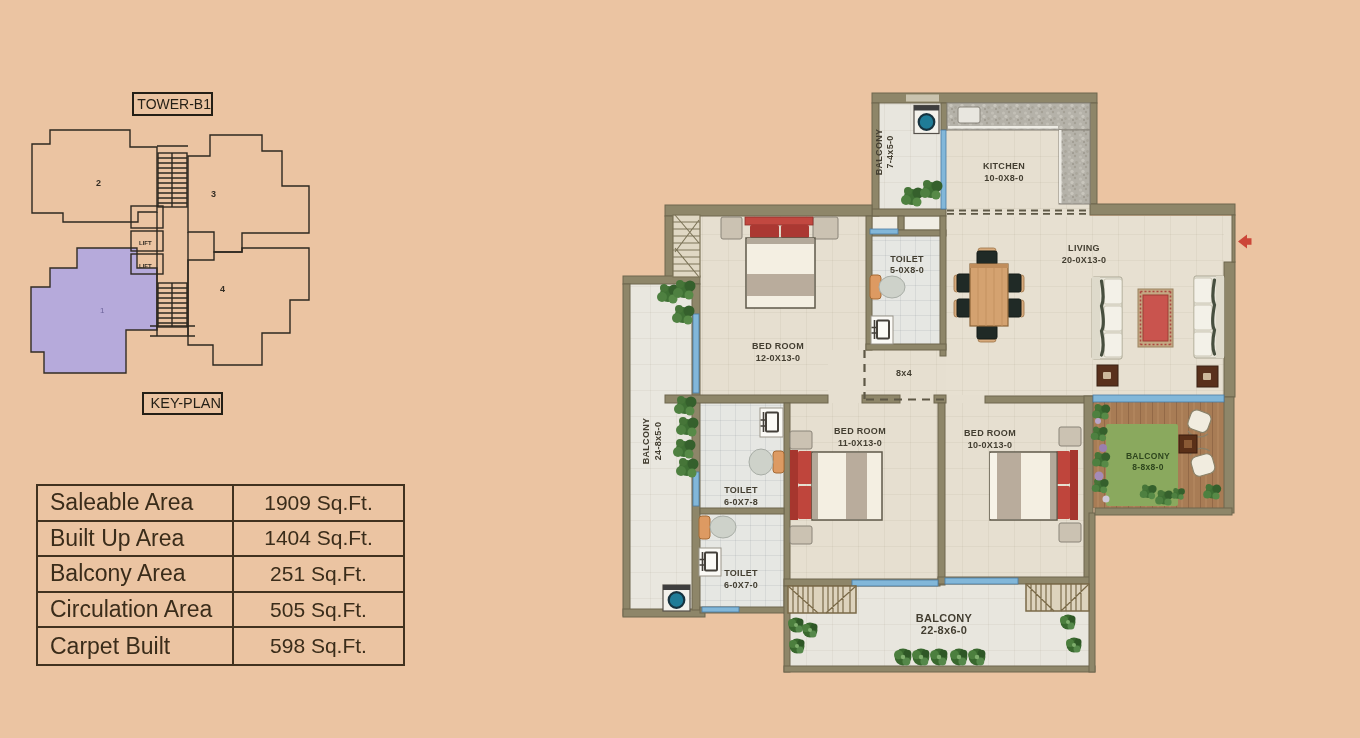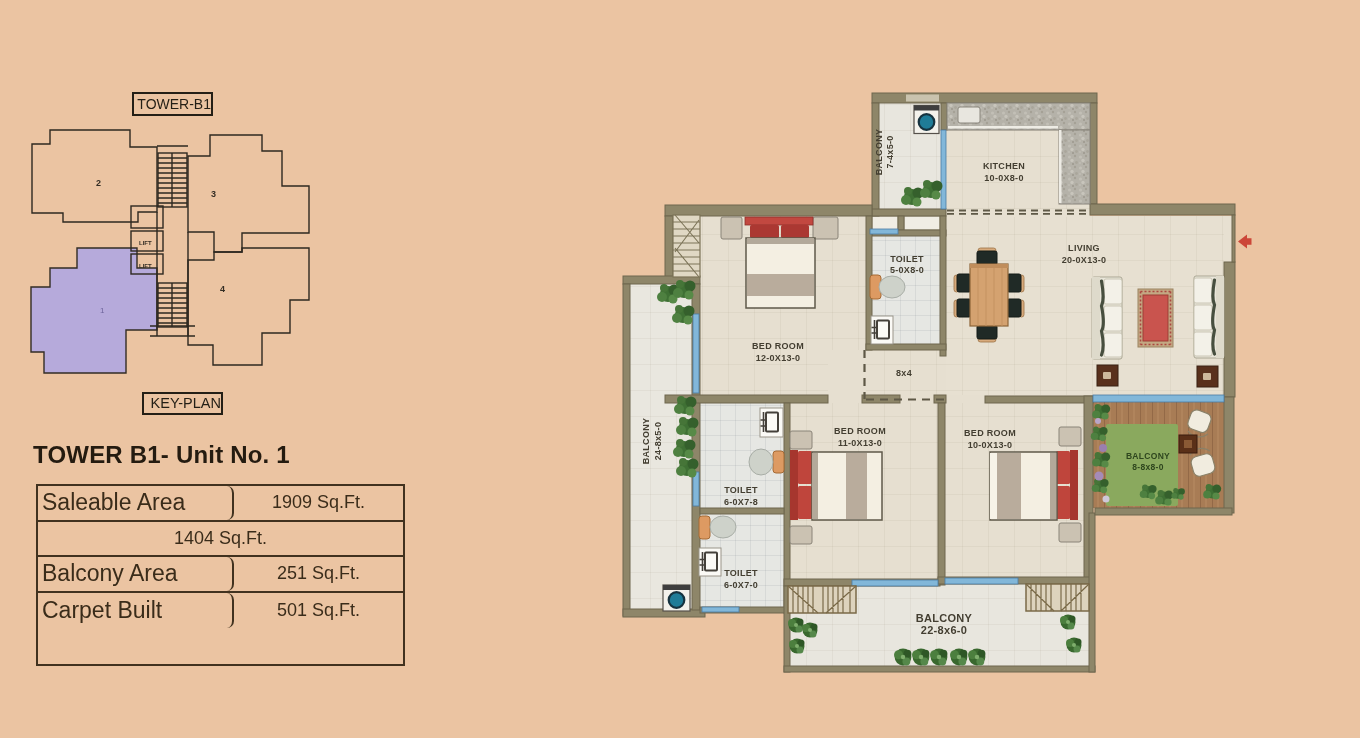--- a/index.html
+++ b/index.html
@@ -2,22 +2,22 @@
 <html><head>
 <meta charset="utf-8">
 <style>
 html,body{margin:0;padding:0;}
 #page{position:relative;width:1360px;height:738px;background:#ebc4a2;overflow:hidden;font-family:"Liberation Sans",sans-serif;}
 .lblbox{position:absolute;border:2px solid #241f16;color:#241f16;font-weight:normal;text-align:right;background:transparent;}
 #title{position:absolute;left:33px;top:441px;font-size:24px;font-weight:bold;color:#241b10;letter-spacing:0.2px;}
 #tbl{position:absolute;left:36px;top:484px;width:365px;height:178px;border:2px solid #41321f;color:#3a2c1a;}
 #tbl .row{display:flex;height:35.6px;border-bottom:2px solid #41321f;box-sizing:border-box;}
 #tbl .row:last-child{border-bottom:none;}
-#tbl .c1{width:196px;border-right:2px solid #41321f;box-sizing:border-box;padding-left:4px;display:flex;align-items:center;font-size:23px;border-radius:7px;}
-#tbl .c2{flex:1;display:flex;align-items:center;justify-content:center;font-size:18px;}
+#tbl .c1{width:196px;border-right:2px solid #41321f;box-sizing:border-box;padding-left:12px;display:flex;align-items:center;font-size:23px;}
+#tbl .c2{flex:1;display:flex;align-items:center;justify-content:center;font-size:21px;}
 </style>
 </head>
 <body>
 <div id="page">
 
 <div class="lblbox" style="left:132px;top:92px;width:77px;height:20px;font-size:14px;line-height:20px;">TOWER-B1</div>
 
 <svg style="position:absolute;left:20px;top:120px;" width="310" height="270" viewBox="20 120 310 270" fill="none" stroke="#2e2820" stroke-width="1.4">
 
 <g>
@@ -62,37 +62,41 @@
 </g>
 
 <g>
 <rect x="131" y="254" width="32" height="20"></rect>
 <text x="139" y="268" fill="#332d24" stroke="none" font-size="6" font-weight="bold" font-family="Liberation Sans">LIFT</text>
 </g>
 </svg>
 
 <div class="lblbox" style="left:134px;top:392px;width:77px;height:19px;font-size:14.5px;line-height:19px;margin-left:8px;">KEY-PLAN</div>
 
-<div id="title">TOWER B1- Unit No. 1</div>
 
 <div id="tbl">
 <div class="row">
         <div class="c1">Saleable Area</div>
         <div class="c2">1909 Sq.Ft.</div>
       </div>
 <div class="row">
+        <div class="c1">Built Up Area</div>
         <div class="c2">1404 Sq.Ft.</div>
       </div>
 <div class="row">
         <div class="c1">Balcony Area</div>
         <div class="c2">251 Sq.Ft.</div>
       </div>
 <div class="row">
+        <div class="c1">Circulation Area</div>
+        <div class="c2">505 Sq.Ft.</div>
+      </div>
+<div class="row">
         <div class="c1">Carpet Built</div>
-        <div class="c2">501 Sq.Ft.</div>
+        <div class="c2">598 Sq.Ft.</div>
       </div>
 </div>
 
 <svg style="position:absolute;left:615px;top:85px;" width="645" height="595" viewBox="615 85 645 595">
 <defs>
 <pattern id="tile" width="26" height="26" patternUnits="userSpaceOnUse">
 <path d="M0 0H26M0 0V26" stroke="rgba(130,118,95,0.16)" stroke-width="1" fill="none"></path>
 </pattern>
 <pattern id="tileg" width="15" height="15" patternUnits="userSpaceOnUse">
 <path d="M0 0H15M0 0V15" stroke="rgba(110,118,122,0.25)" stroke-width="1" fill="none"></path>

